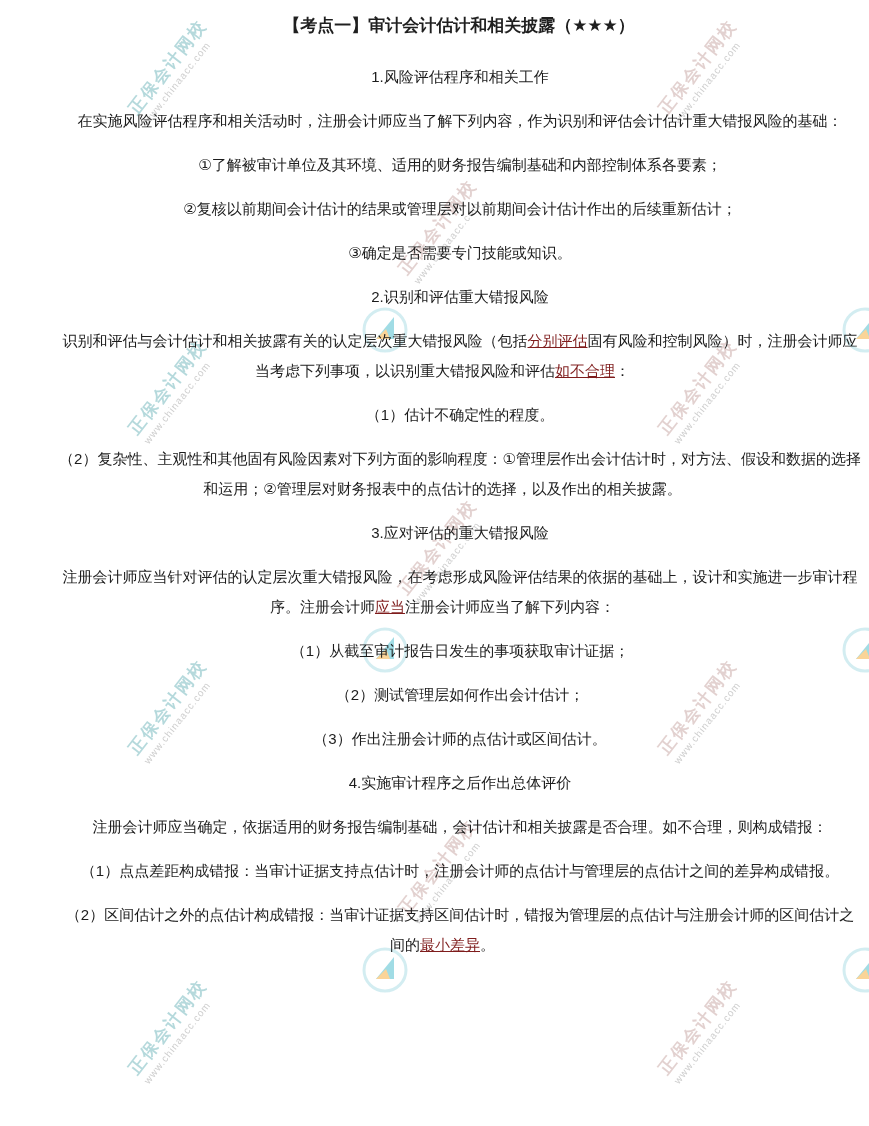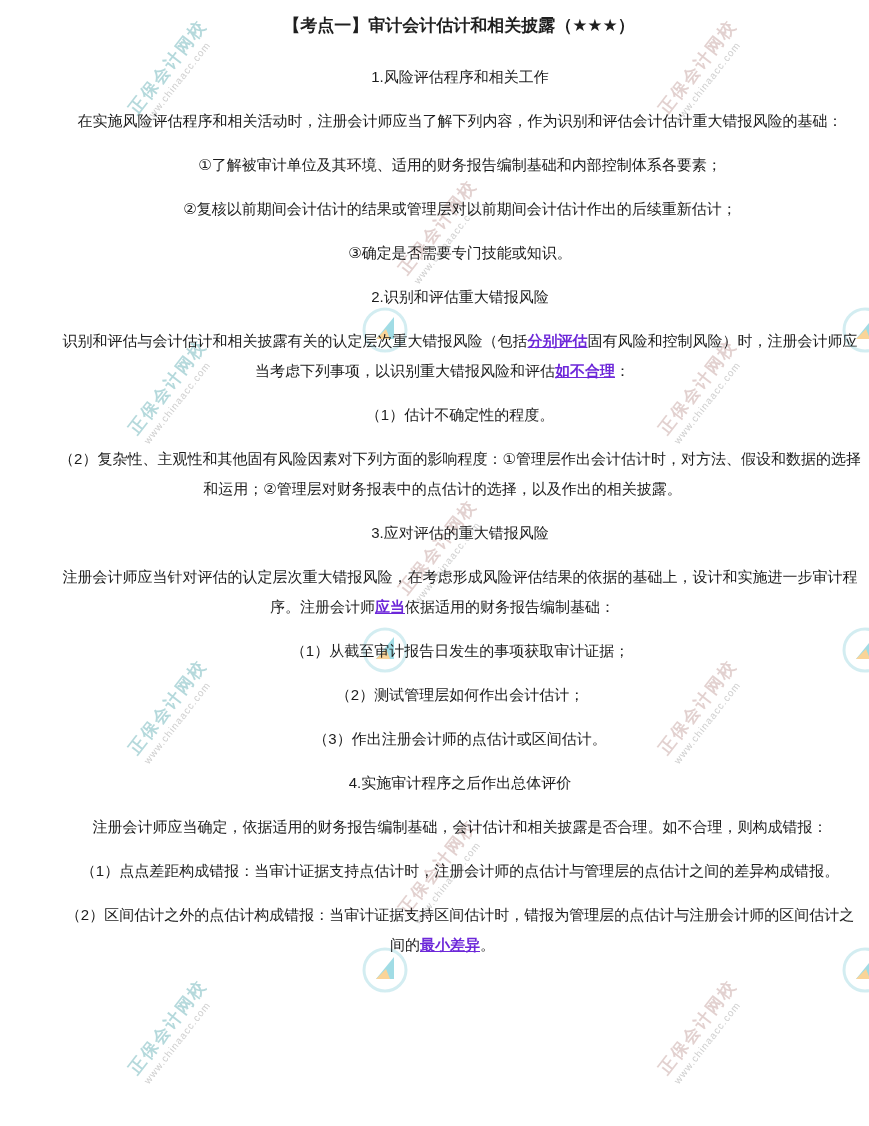--- a/index.html
+++ b/index.html
@@ -59,22 +59,22 @@
     line-height: 24px;
   }
   .para {
     font-size: 15px;
     line-height: 30px;
     margin: 0 0 14px 16px;
     text-indent: 35px;
     color: #1c1c1c;
   }
   .em {
-    color: #6d28d9;
-    font-weight: bold;
+    color: #7f1d1d;
+    font-weight: normal;
     text-decoration: underline;
   }
 </style>
 </head>
 <body>
 
 <div class="page">
   <div class="wm-layer">
       <div class="wm-cluster" style="left: 150px; top: 95px;">
         <div class="wm-rot">
@@ -185,21 +185,21 @@
         <p class="para"><span class="">1.风险评估程序和相关工作</span></p>
         <p class="para"><span class="">在实施风险评估程序和相关活动时，注册会计师应当了解下列内容，作为识别和评估会计估计重大错报风险的基础：</span></p>
         <p class="para"><span class="">①了解被审计单位及其环境、适用的财务报告编制基础和内部控制体系各要素；</span></p>
         <p class="para"><span class="">②复核以前期间会计估计的结果或管理层对以前期间会计估计作出的后续重新估计；</span></p>
         <p class="para"><span class="">③确定是否需要专门技能或知识。</span></p>
         <p class="para"><span class="">2.识别和评估重大错报风险</span></p>
         <p class="para"><span class="">识别和评估与会计估计和相关披露有关的认定层次重大错报风险（包括</span><span class="em">分别评估</span><span class="">固有风险和控制风险）时，注册会计师应当考虑下列事项，以识别重大错报风险和评估</span><span class="em">如不合理</span><span class="">：</span></p>
         <p class="para"><span class="">（1）估计不确定性的程度。</span></p>
         <p class="para"><span class="">（2）复杂性、主观性和其他固有风险因素对下列方面的影响程度：①管理层作出会计估计时，对方法、假设和数据的选择和运用；②管理层对财务报表中的点估计的选择，以及作出的相关披露。</span></p>
         <p class="para"><span class="">3.应对评估的重大错报风险</span></p>
-        <p class="para"><span class="">注册会计师应当针对评估的认定层次重大错报风险，在考虑形成风险评估结果的依据的基础上，设计和实施进一步审计程序。注册会计师</span><span class="em">应当</span><span class="">依据适用的财务报告编制基础：</span></p>
+        <p class="para"><span class="">注册会计师应当针对评估的认定层次重大错报风险，在考虑形成风险评估结果的依据的基础上，设计和实施进一步审计程序。注册会计师</span><span class="em">应当</span><span class="">注册会计师应当了解下列内容：</span></p>
         <p class="para"><span class="">（1）从截至审计报告日发生的事项获取审计证据；</span></p>
         <p class="para"><span class="">（2）测试管理层如何作出会计估计；</span></p>
         <p class="para"><span class="">（3）作出注册会计师的点估计或区间估计。</span></p>
         <p class="para"><span class="">4.实施审计程序之后作出总体评价</span></p>
         <p class="para"><span class="">注册会计师应当确定，依据适用的财务报告编制基础，会计估计和相关披露是否合理。如不合理，则构成错报：</span></p>
         <p class="para"><span class="">（1）点点差距构成错报：当审计证据支持点估计时，注册会计师的点估计与管理层的点估计之间的差异构成错报。</span></p>
         <p class="para"><span class="">（2）区间估计之外的点估计构成错报：当审计证据支持区间估计时，错报为管理层的点估计与注册会计师的区间估计之间的</span><span class="em">最小差异</span><span class="">。</span></p>
       </div>
   </div>
 </div>

